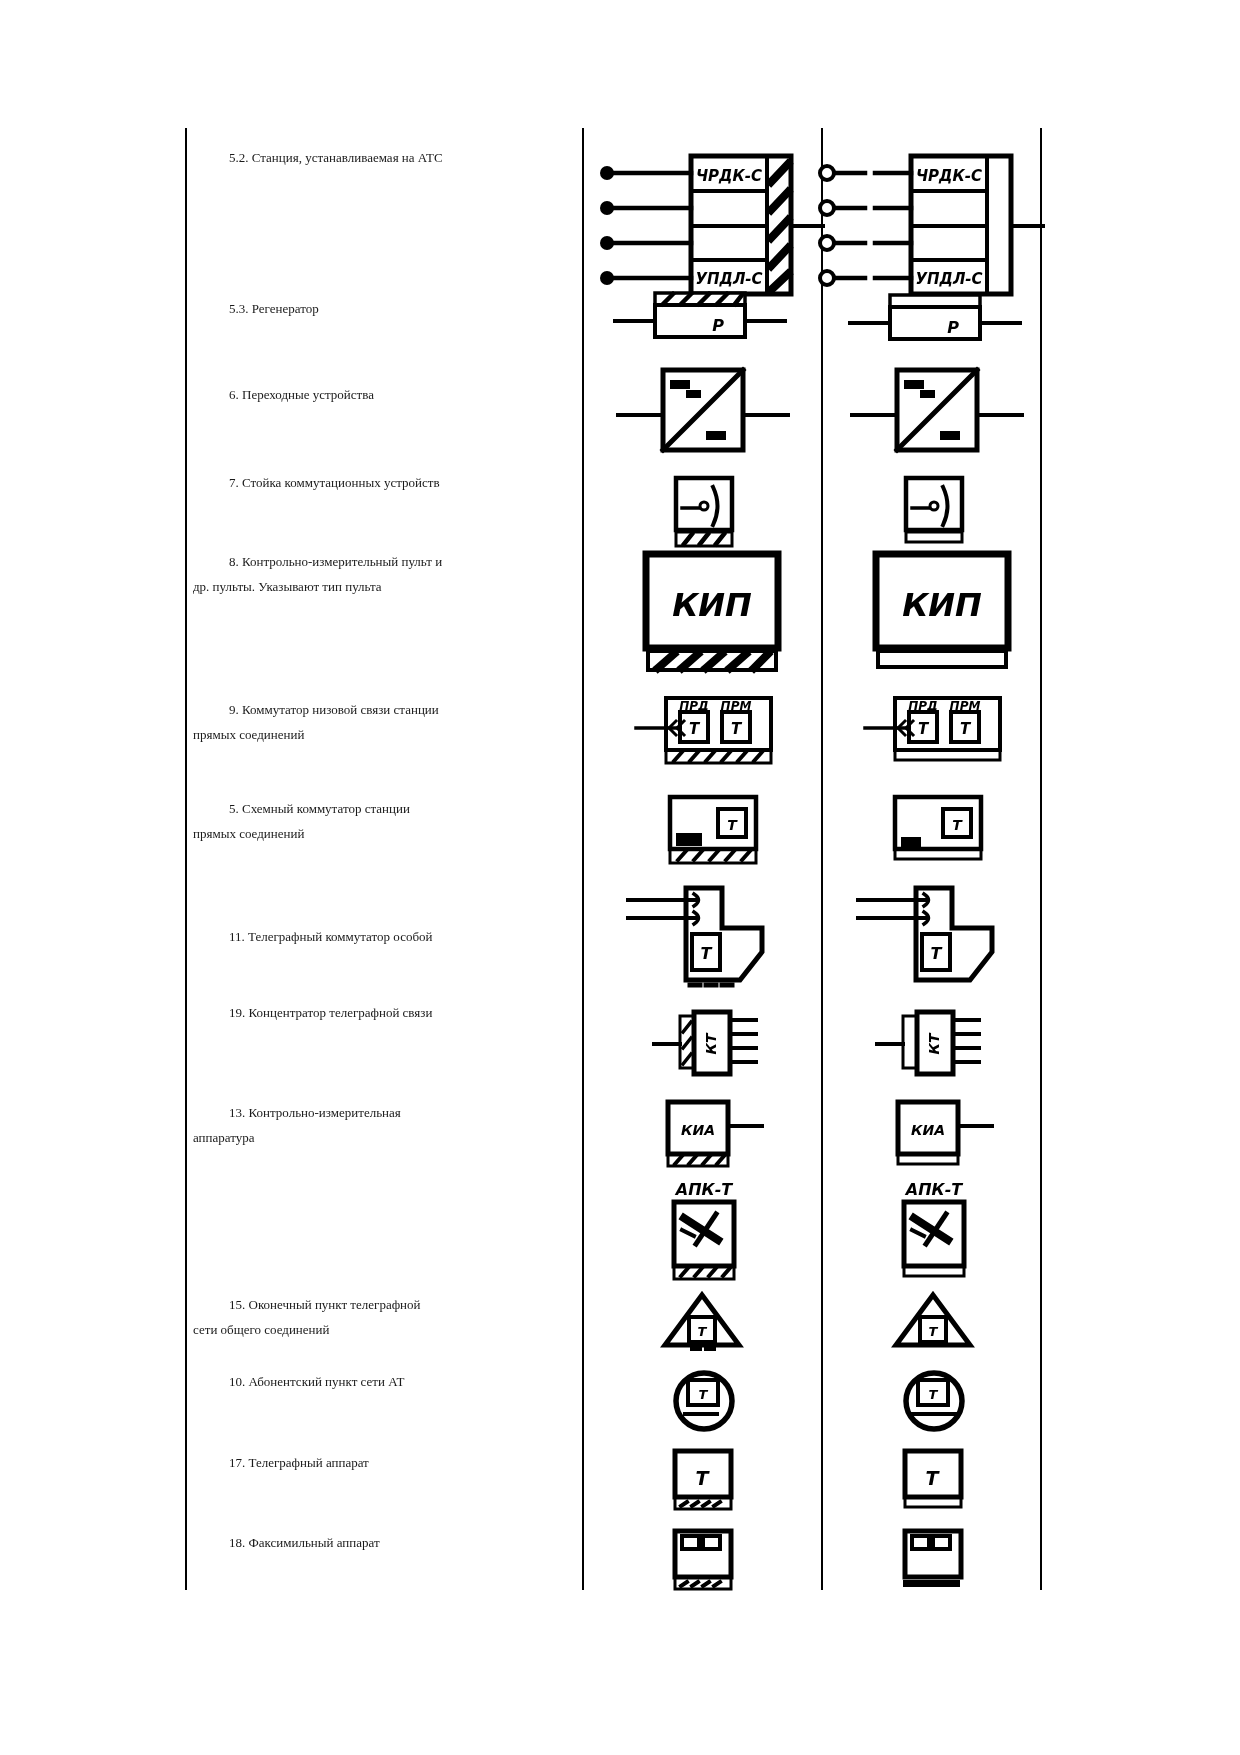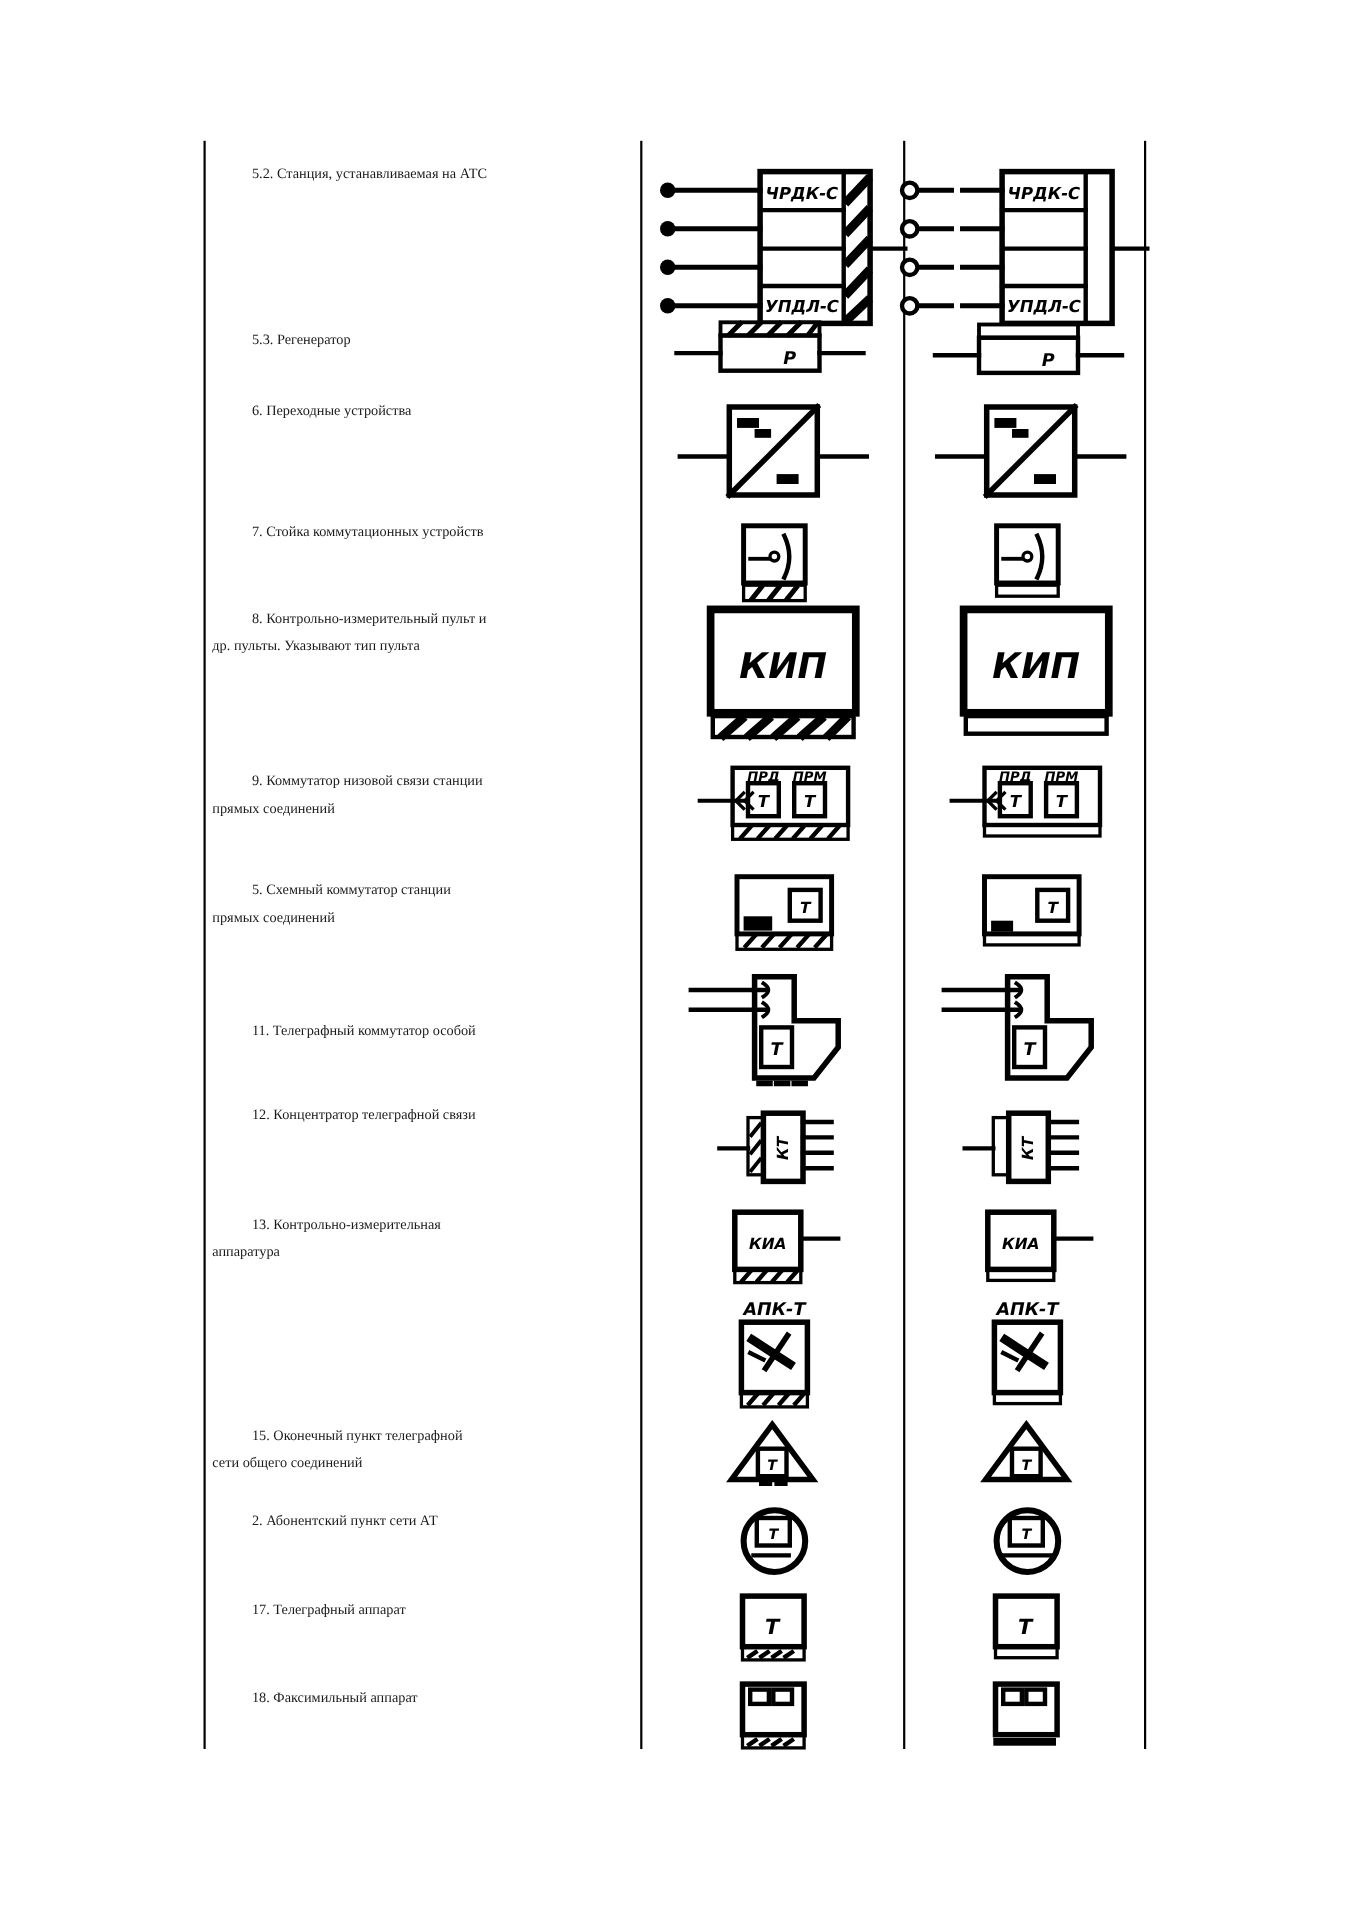--- a/index.html
+++ b/index.html
@@ -79,21 +79,21 @@
     <line class="s" x1="130" y1="30" x2="170" y2="30" stroke-width="4"></line>
   </svg>
   <svg class="sym" style="left:850px;top:293px" width="170" height="50" viewBox="0 0 170 50">
     <rect class="w" x="40" y="2" width="90" height="12" stroke-width="3.5"></rect>
     <rect class="s" x="40" y="14" width="90" height="32" stroke-width="4"></rect>
     <text class="st" x="103" y="40" font-size="16">Р</text>
     <line class="s" x1="0" y1="30" x2="40" y2="30" stroke-width="4"></line>
     <line class="s" x1="130" y1="30" x2="170" y2="30" stroke-width="4"></line>
   </svg>
 
-  <div class="txtblock" style="top:360px">
+  <div class="txtblock" style="top:382px">
     <div class="tl first">6. Переходные устройства</div>
   </div>
   <svg class="sym" style="left:618px;top:360px" width="170" height="104" viewBox="0 0 170 104">
     <rect class="s" x="45" y="10" width="80" height="80" stroke-width="5"></rect>
     <line class="s" x1="45" y1="90" x2="125" y2="10" stroke-width="5"></line>
     <rect class="f" x="52" y="20" width="20" height="9"></rect>
     <rect class="f" x="68" y="30" width="15" height="8"></rect>
     <rect class="f" x="88" y="71" width="20" height="9"></rect>
     <line class="s" x1="0" y1="55" x2="45" y2="55" stroke-width="4"></line>
     <line class="s" x1="125" y1="55" x2="170" y2="55" stroke-width="4"></line>
@@ -206,21 +206,21 @@
   </svg>
   <svg class="sym" style="left:858px;top:882px" width="150" height="108" viewBox="0 0 150 108">
     <path class="s" d="M58,6 H94 V46 H134 V70 L112,98 H58 Z" stroke-width="5"></path>
     <path class="s" d="M0,18 H68 M0,36 H68" stroke-width="4"></path>
     <path class="s" d="M66,12 q9,6 0,12 M66,30 q9,6 0,12" stroke-width="3.5"></path>
     <rect class="s" x="64" y="52" width="28" height="36" stroke-width="4"></rect>
     <text class="st" x="78" y="77" font-size="16">Т</text>
   </svg>
 
   <div class="txtblock" style="top:1000px">
-    <div class="tl first">12. Концентратор телеграфной связи</div>
+    <div class="tl first">19. Концентратор телеграфной связи</div>
   </div>
   <svg class="sym" style="left:654px;top:1008px" width="115" height="72" viewBox="0 0 115 72">
     <line class="s" x1="0" y1="36" x2="26" y2="36" stroke-width="4"></line>
     <rect class="s" x="26" y="8" width="14" height="52" stroke-width="3"></rect>
     <path class="s" d="M29,56 L37,46 M29,40 L37,30 M29,24 L37,14" stroke-width="3.5"></path>
     <rect class="s" x="40" y="4" width="36" height="62" stroke-width="5"></rect>
     <text class="st" x="0" y="0" transform="translate(62,36) rotate(-90)" font-size="14">КТ</text>
     <path class="s" d="M76,12 H102 M76,26 H102 M76,40 H102 M76,54 H102" stroke-width="4"></path>
   </svg>
   <svg class="sym" style="left:877px;top:1008px" width="115" height="72" viewBox="0 0 115 72">
@@ -277,21 +277,21 @@
     <text class="st" x="40" y="44" font-size="13">Т</text>
     <path class="s" d="M30,57 h8 M44,57 h8" stroke-width="4"></path>
   </svg>
   <svg class="sym" style="left:893px;top:1292px" width="80" height="60" viewBox="0 0 80 60">
     <path class="s" d="M40,3 L77,53 H3 Z" stroke-width="5"></path>
     <rect class="s" x="27" y="25" width="26" height="25" stroke-width="4"></rect>
     <text class="st" x="40" y="44" font-size="13">Т</text>
   </svg>
 
   <div class="txtblock" style="top:1369px">
-    <div class="tl first">2. Абонентский пункт сети АТ</div>
+    <div class="tl first">10. Абонентский пункт сети АТ</div>
   </div>
   <svg class="sym" style="left:671px;top:1368px" width="66" height="66" viewBox="0 0 66 66">
     <circle class="s" cx="33" cy="33" r="28" stroke-width="5.5"></circle>
     <rect class="s" x="17" y="12" width="30" height="25" stroke-width="4"></rect>
     <text class="st" x="32" y="31" font-size="13">Т</text>
     <path class="s" d="M14,46 h8 M26,46 h8 M38,46 h8" stroke-width="4"></path>
   </svg>
   <svg class="sym" style="left:901px;top:1368px" width="66" height="66" viewBox="0 0 66 66">
     <circle class="s" cx="33" cy="33" r="28" stroke-width="5.5"></circle>
     <rect class="s" x="17" y="12" width="30" height="25" stroke-width="4"></rect>

